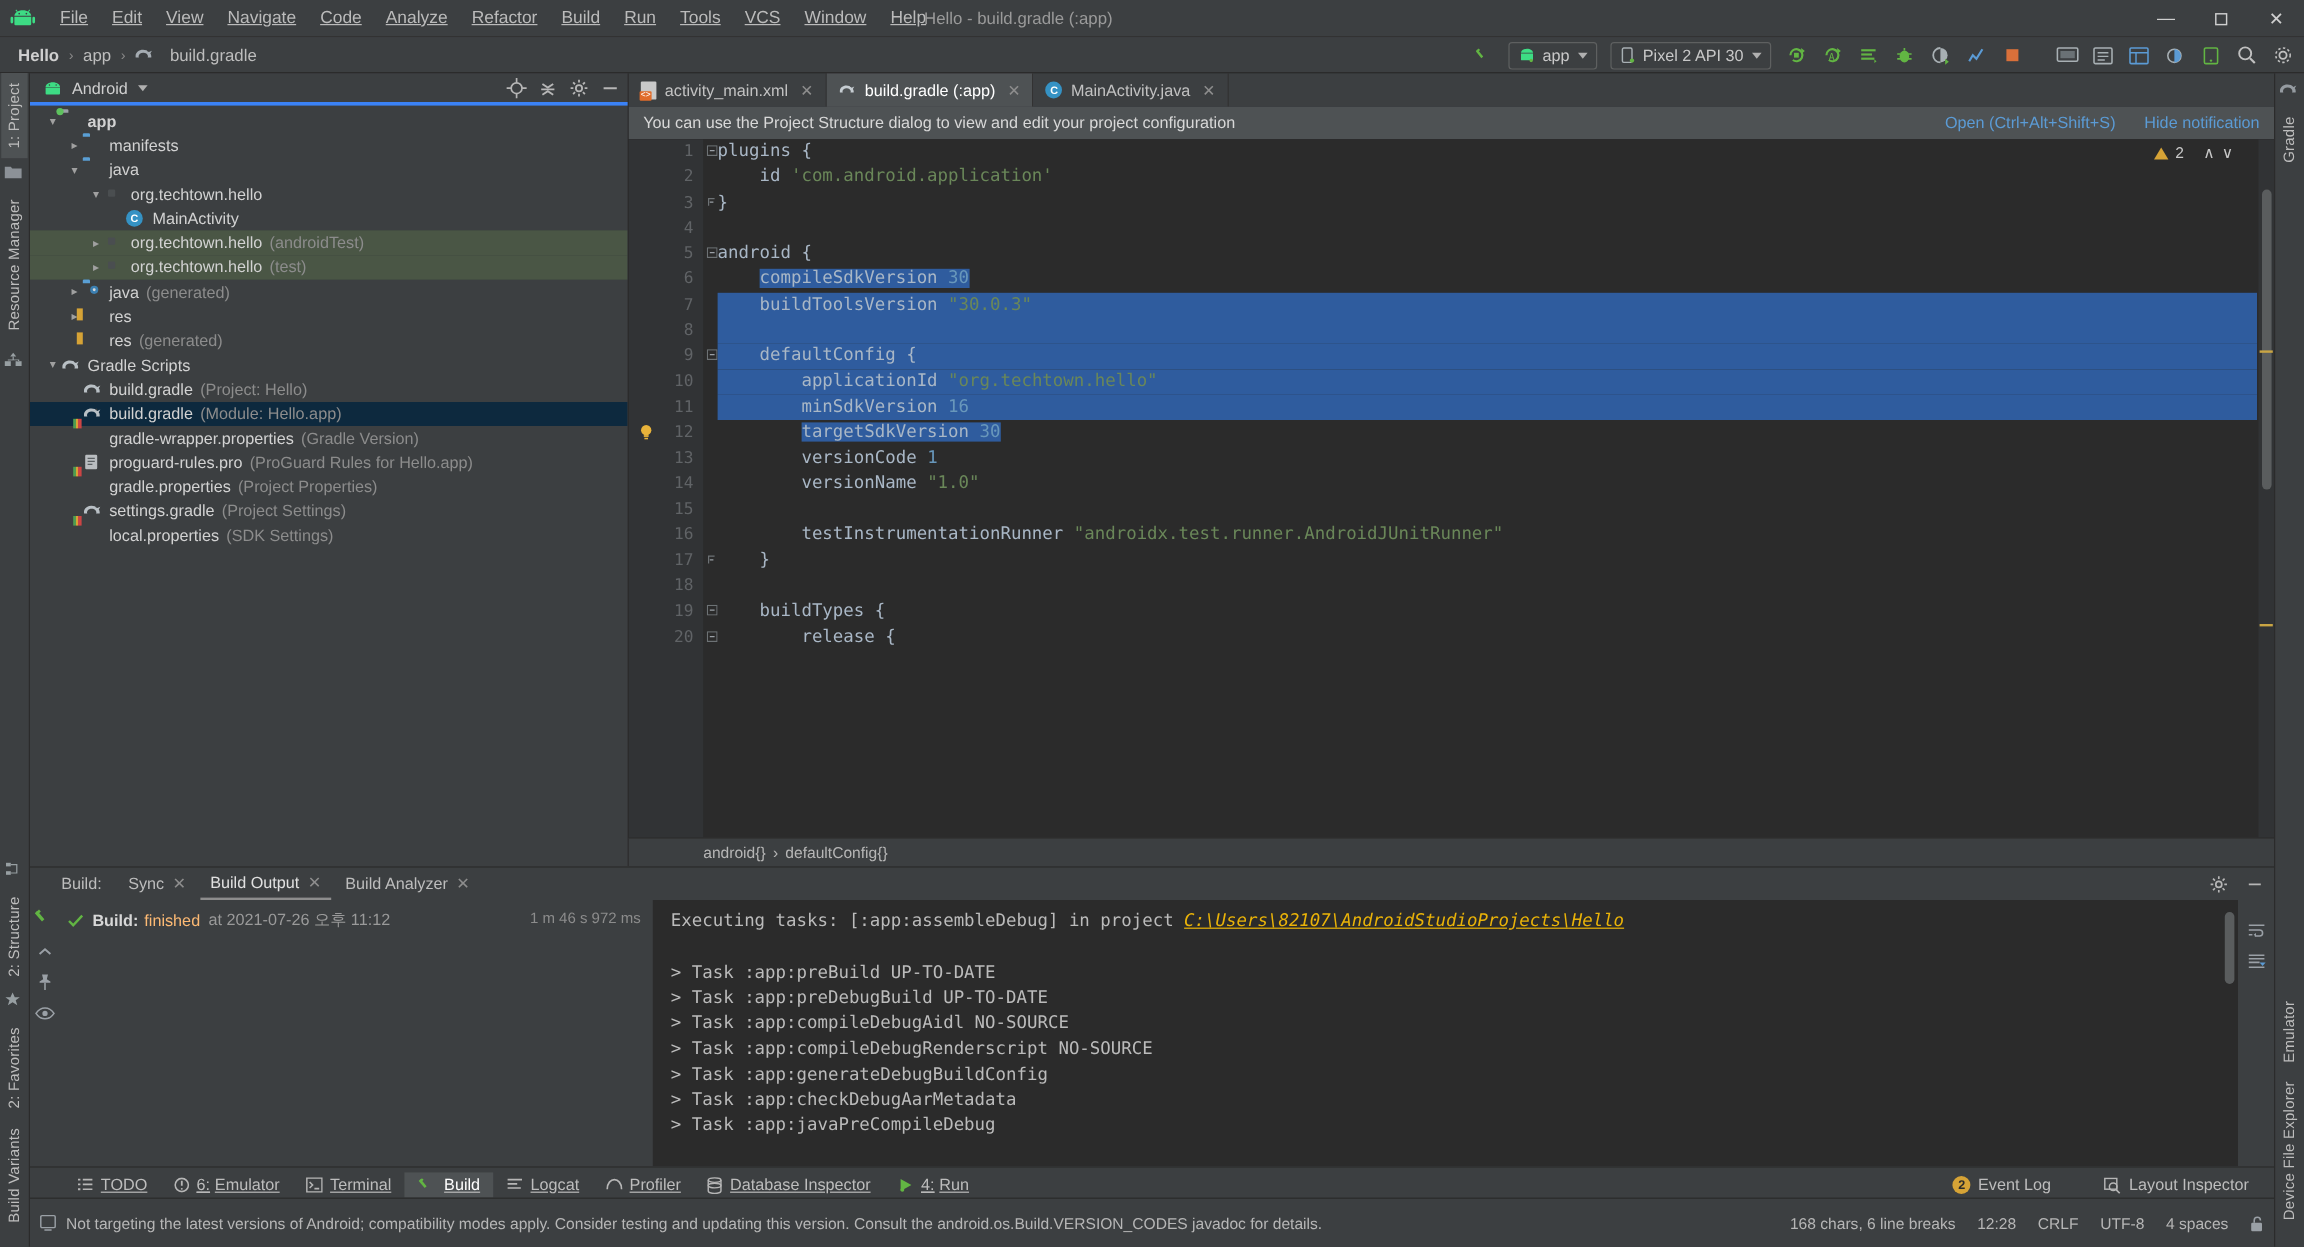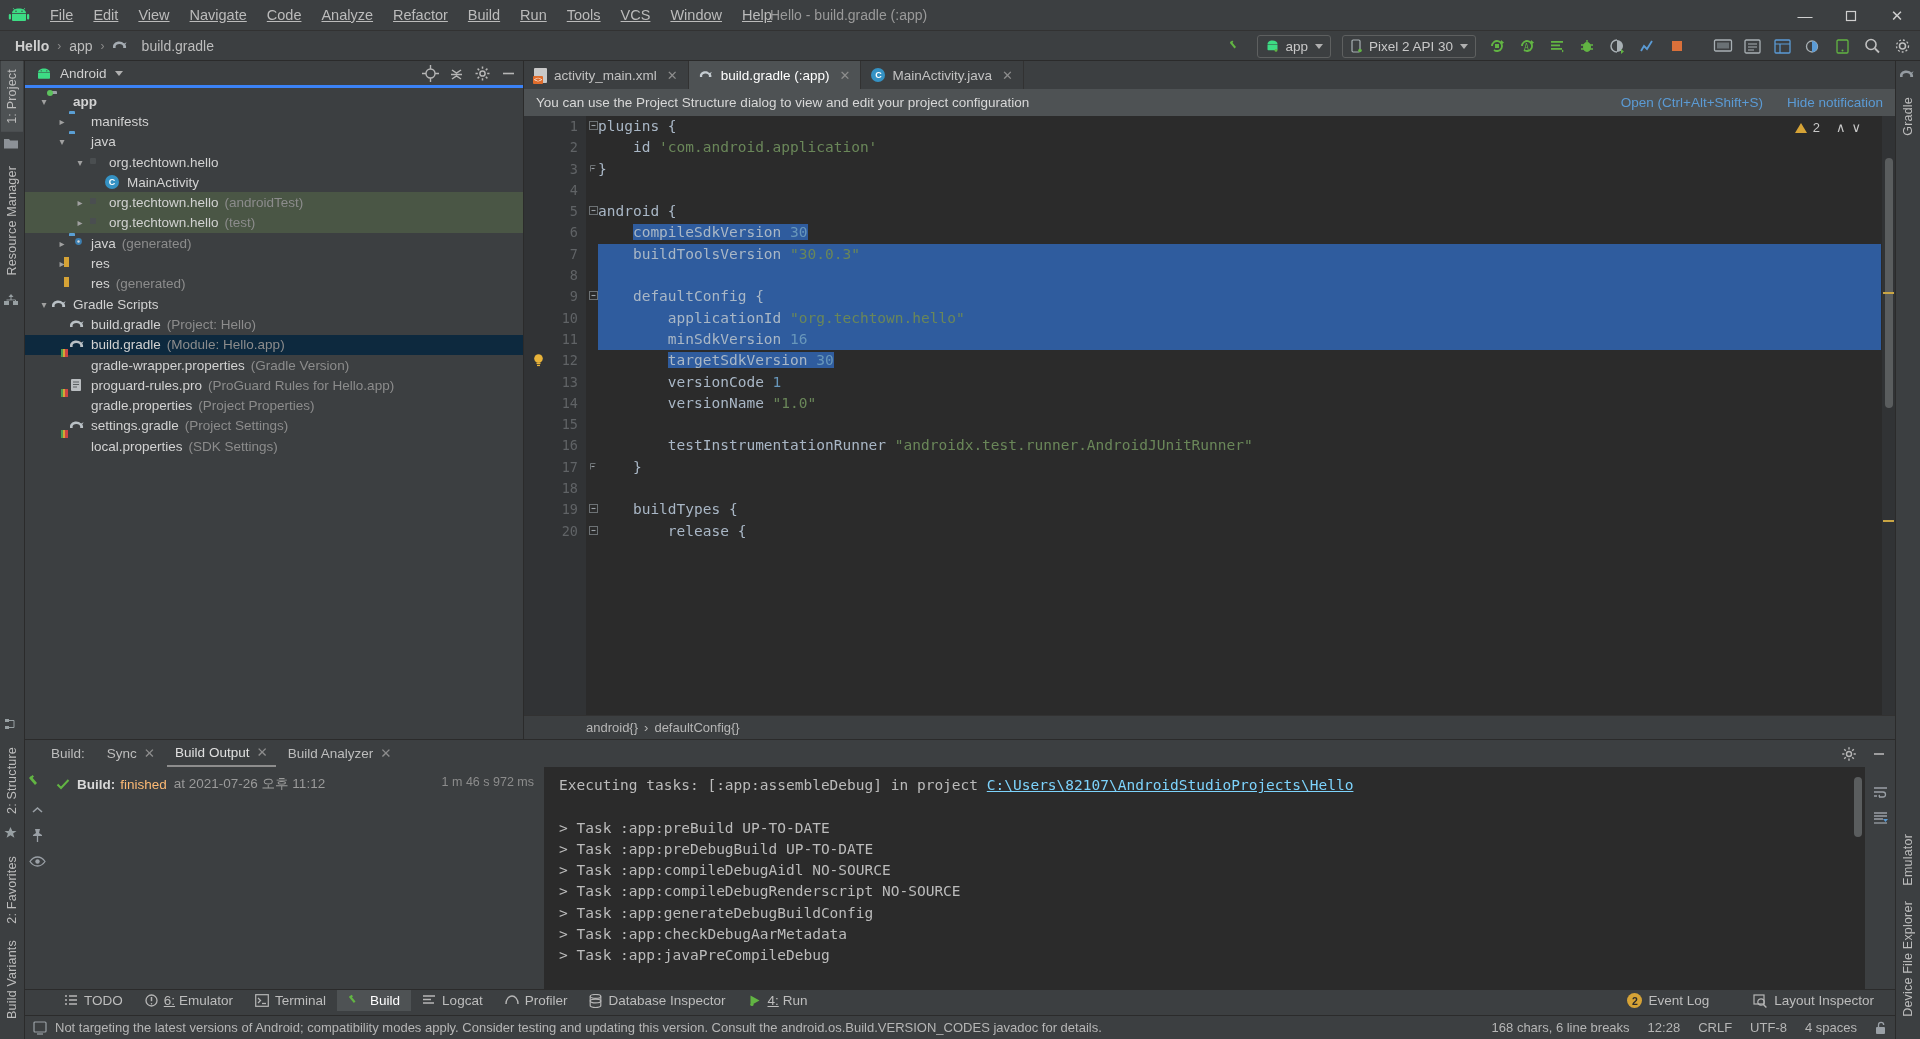--- a/index.html
+++ b/index.html
@@ -160,34 +160,34 @@
   .bp-head-icons { position: absolute; right: 8px; display: flex; gap: 14px; align-items: center; }
   .bp-body { flex: 1 1 auto; display: flex; min-height: 0; }
   .bp-strip { width: 25px; flex: none; display: flex; flex-direction: column; align-items: center; padding-top: 6px; gap: 12px; }
   .bp-tree { width: 495px; flex: none; font-size: 13.5px; padding-top: 6px; position: relative;
              border-right: 1px solid #2b2b2b; }
   .bp-row { display: flex; align-items: center; gap: 7px; padding: 2px 10px 2px 6px; white-space: nowrap; }
   .bp-dur { position: absolute; right: 10px; top: 8px; color: #8c8c8c; font-size: 12.5px; }
   .console { flex: 1 1 auto; background: #2b2b2b; font-family: "DejaVu Sans Mono", monospace;
              font-size: 14.5px; color: #bbbbbb; padding: 8px 0 0 14px; overflow: hidden; position: relative; }
   .console .line { height: 21.3px; line-height: 21.3px; white-space: pre; }
-  .console .url { color: #7dd3fc; text-decoration: underline; }
+  .console .url { color: #eab308; text-decoration: underline; font-style: italic; }
   .con-scroll { position: absolute; right: 3px; top: 10px; width: 8px; height: 60px; background: #5a5d5e; border-radius: 4px; }
 
   
-  .bottombar { height: 26px; background: #3c3f41; display: flex; align-items: flex-start; font-size: 13.5px;
-               flex: none; border-top: 1px solid #2b2b2b; position: relative; padding-left: 28px; }
+  .bottombar { height: 26px; background: #3c3f41; display: flex; align-items: flex-end; font-size: 13.5px;
+               flex: none; border-top: 1px solid #2b2b2b; position: relative; padding-left: 28px; text-decoration: underline; }
   .bw { display: flex; align-items: center; gap: 6px; padding: 3px 11px; color: #bdbdbd; white-space: nowrap; }
   .bw.active { background: #4e5254; color: #fff; }
   .bottombar-right { position: absolute; right: 10px; display: flex; align-items: center; gap: 22px; }
   .badge-orange { width: 15px; height: 15px; border-radius: 50%; background: #d6a336; color: #2b2b2b;
                   font-size: 10.5px; display: flex; align-items: center; justify-content: center; font-weight: bold; }
 
   
-  .statusbar { height: 24px; background: #3c3f41; display: flex; align-items: center; font-size: 13px;
+  .statusbar { height: 41px; background: #3c3f41; display: flex; align-items: center; font-size: 13px;
                color: #b6b6b6; flex: none; border-top: 1px solid #2b2b2b; padding-left: 8px; position: relative; }
   .sb-right { position: absolute; right: 8px; display: flex; align-items: center; gap: 18px; }
   .lockicon { width: 12px; height: 13px; }
 
   svg { display: block; }
 </style>
 </head>
 <body>
 
 <div class="ide">

